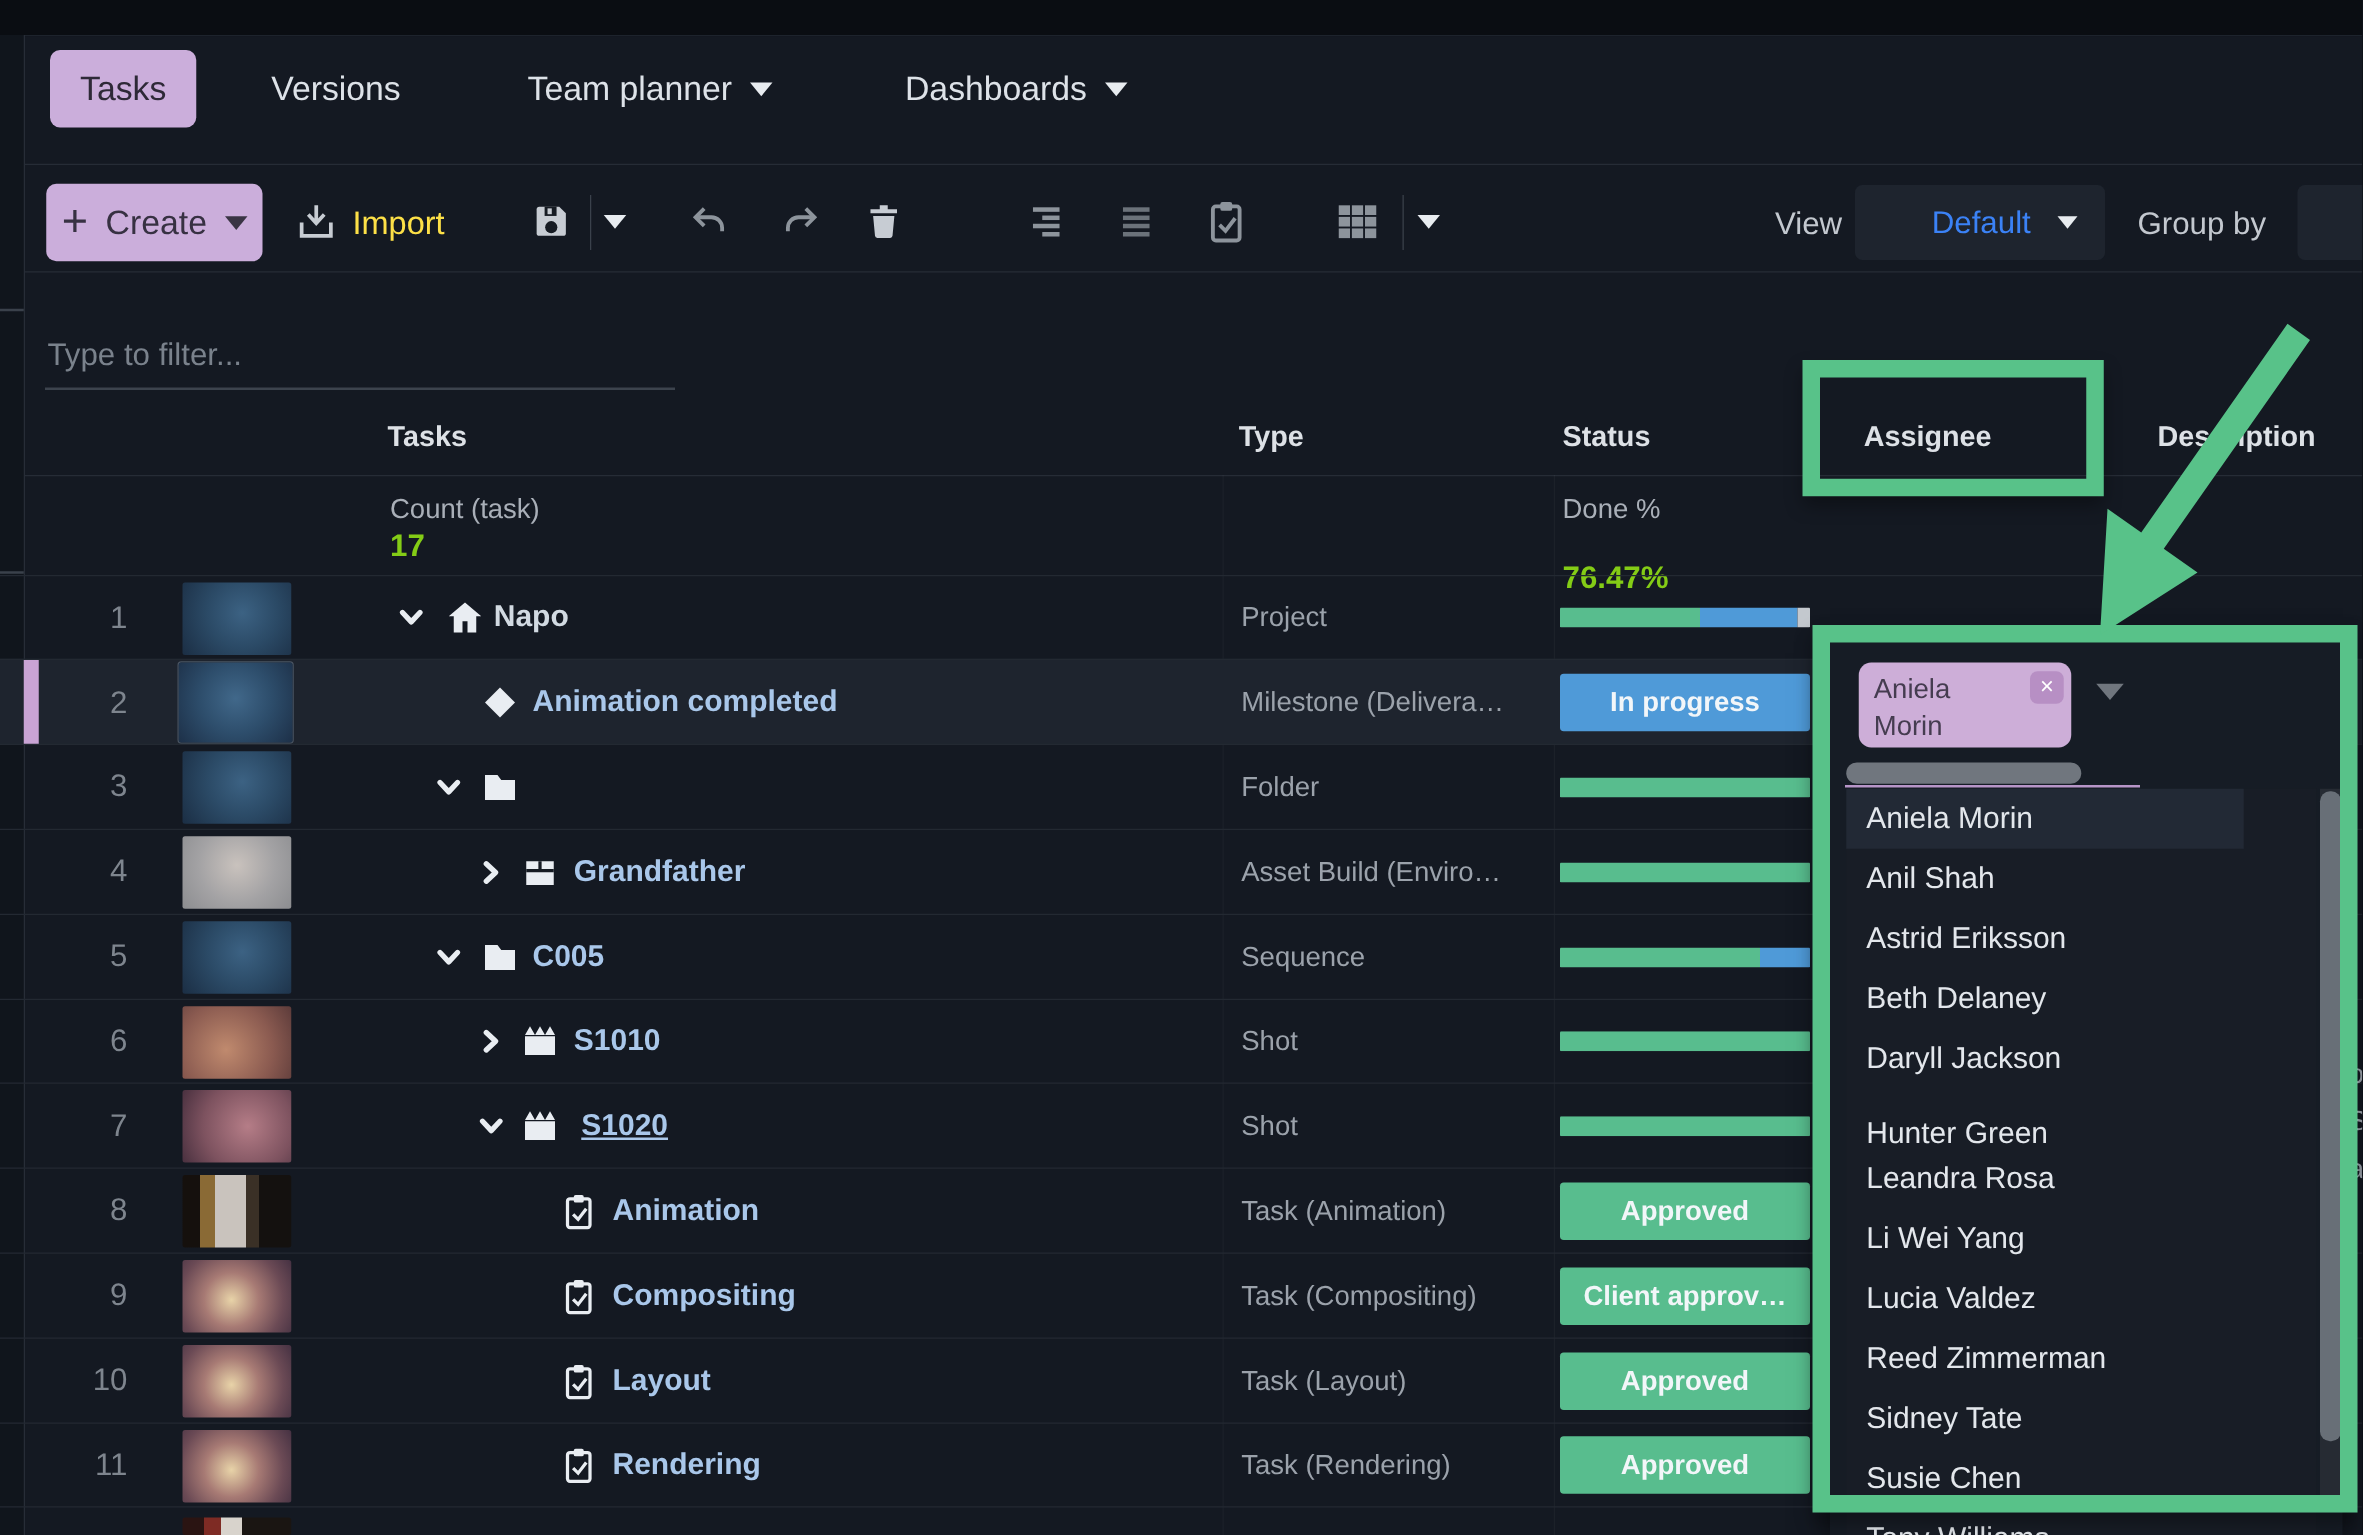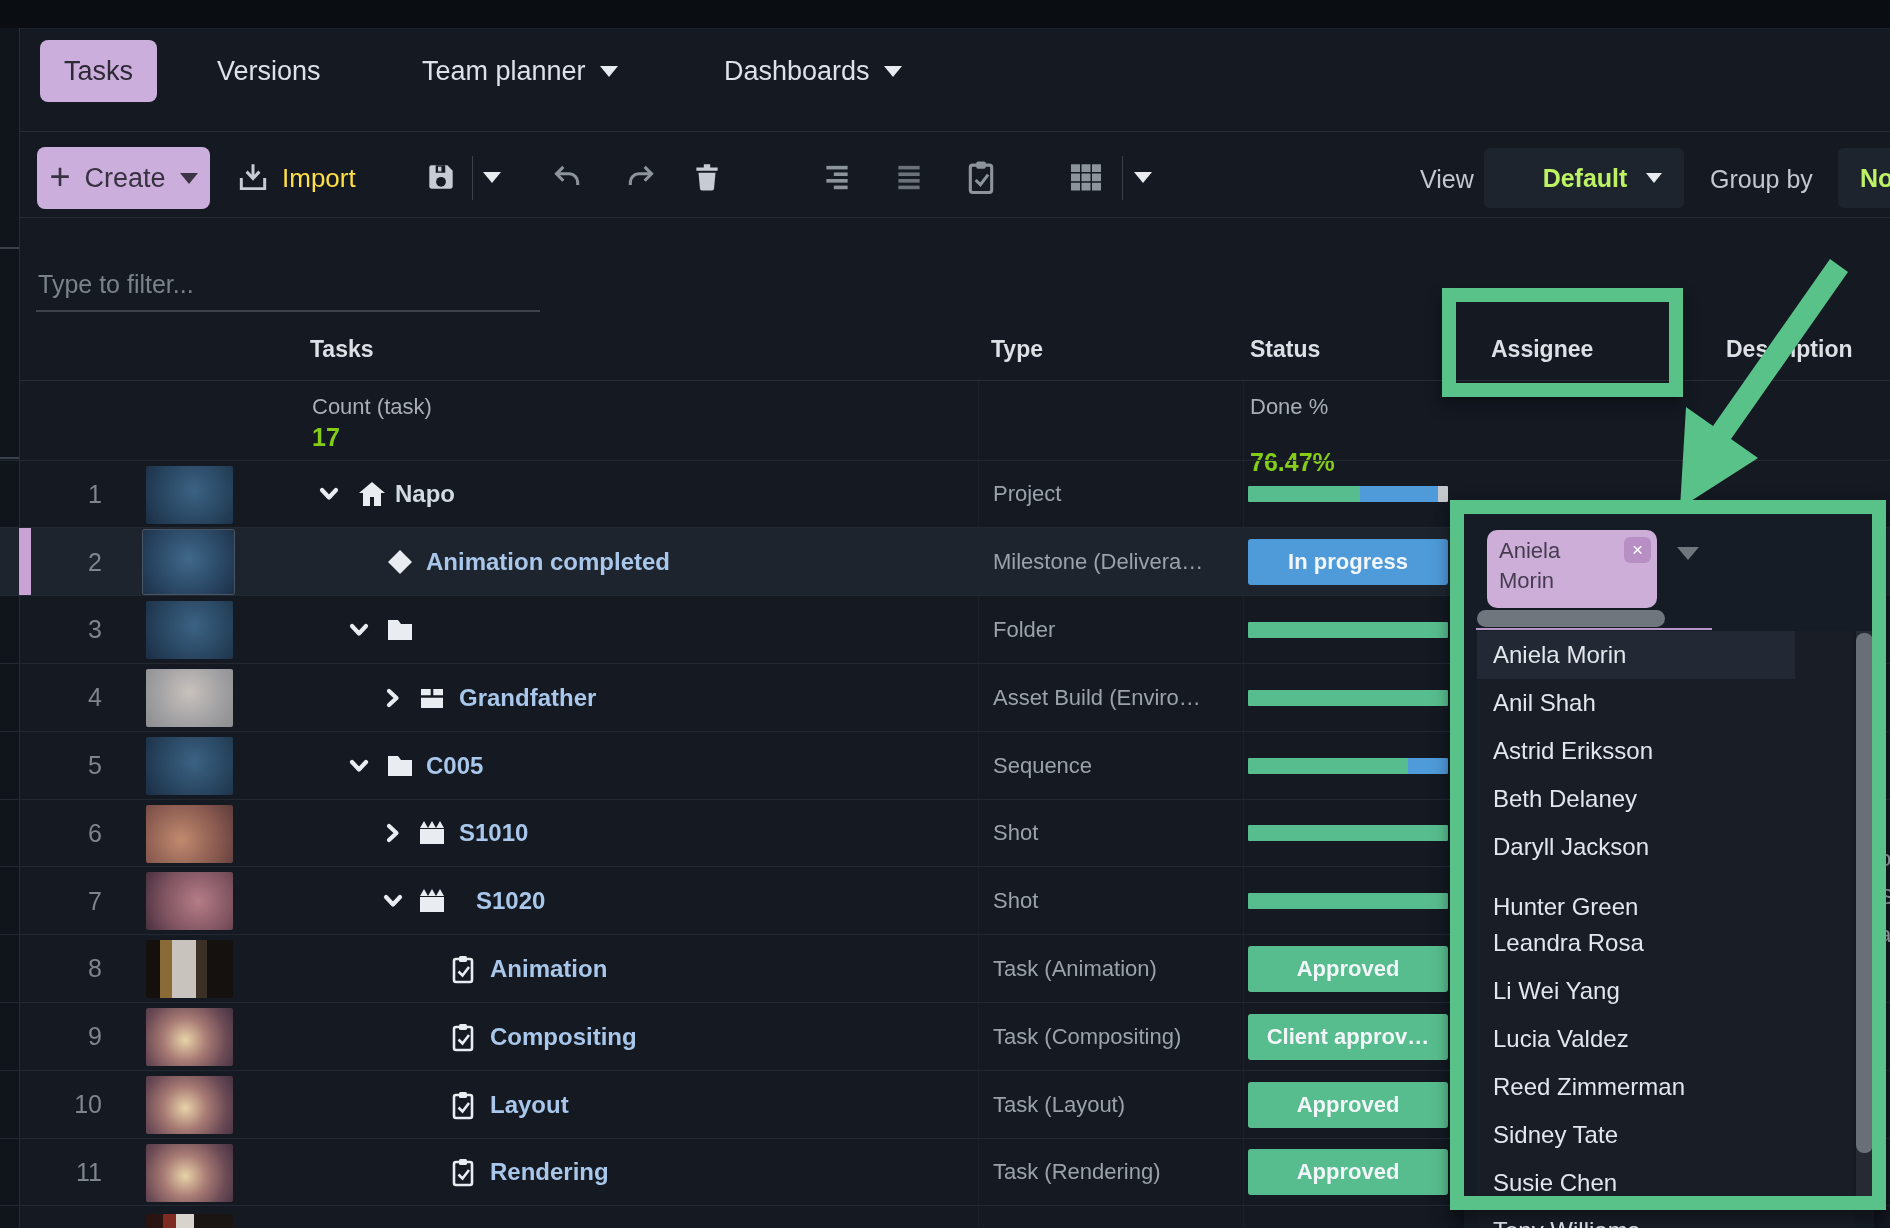--- a/index.html
+++ b/index.html
@@ -22,21 +22,21 @@
   #create-btn{left:37px;top:147px;width:173px;height:62px;background:#cbaedb;border-radius:8px;
       display:flex;align-items:center;justify-content:center;gap:14px;color:#373142;font-size:27px;cursor:pointer;}
   #create-btn .plus{font-size:36px;font-weight:400;line-height:0;margin-top:-3px;}
   .tbtn{display:flex;align-items:center;gap:12px;color:#fde047;font-size:26px;cursor:pointer;}
   .ticon{width:34px;height:34px;color:#c7ccd3;}
   .ticon.dim{color:#8d949c;}
   .ticon.dimmer{color:#6b727a;}
   .ticon svg{width:100%;height:100%;display:block;}
   .vdiv{width:1px;height:44px;background:#3a414b;}
   .select{height:60px;background:#1e242e;border-radius:6px;display:flex;align-items:center;
-      justify-content:space-between;padding:0 22px;font-size:25px;color:#bef264;cursor:pointer;font-weight:bold;}
+      justify-content:flex-end;padding:0 22px;font-size:25px;color:#3b82f6;cursor:pointer;}
   .tlabel{font-size:25px;color:#c3c8cf;}
   
   #filter-input{left:36px;top:258px;width:500px;height:50px;background:transparent;border:none;
       border-bottom:2px solid #3c434d;color:#c8cdd4;font-size:25px;font-family:"Liberation Sans",sans-serif;outline:none;}
   #filter-input::placeholder{color:#7a828c;}
   
   .th{top:336px;font-size:23px;font-weight:700;color:#dde1e6;cursor:pointer;}
   .sum-label{font-size:22px;color:#a9afb8;}
   .sum-value{font-size:25px;font-weight:700;color:#84cc16;}
   .col-line{top:380px;width:1px;height:848px;background:rgba(255,255,255,.035);}
@@ -61,21 +61,21 @@
   .t-room-blue-blur{background:radial-gradient(circle at 55% 42%,#3c6283 0%,#2b4a66 48%,#1b2e44 100%);}
   .t-room-blue{background:radial-gradient(circle at 50% 45%,#41688a 0%,#2d4d6b 50%,#1d3048 100%);}
   .t-gray-character{background:radial-gradient(circle at 50% 40%,#c9c2bd 0%,#a3a2a4 55%,#8c8d90 100%);}
   .t-room-warm{background:radial-gradient(circle at 40% 60%,#c08a6e 0%,#8a5a50 60%,#5c3b3a 100%);}
   .t-room-warm2{background:radial-gradient(circle at 60% 50%,#b57d87 0%,#7d525f 60%,#49303f 100%);}
   .t-doorway{background:linear-gradient(90deg,#15100d 0 16%,#8a6a35 16% 30%,#c9c3bd 30% 58%,#3a3026 58% 70%,#14110f 70% 100%);}
   .t-room-pink{background:radial-gradient(circle at 45% 55%,#e8d3a8 0%,#a77a74 38%,#6b4a55 72%,#453142 100%);}
   .t-sliver{background:linear-gradient(90deg,#2a1412 0 20%,#7e2b24 20% 35%,#d8d3cc 35% 55%,#1a1512 55% 100%);}
   
   #dd-panel{left:1464px;top:514px;width:410px;height:714px;background:#161c25;box-shadow:0 8px 24px rgba(0,0,0,.5);}
-  #dd-tag{position:absolute;left:23px;top:16px;width:170px;height:78px;background:#cdaed8;border-radius:10px;color:#453c50;
+  #dd-tag{position:absolute;left:23px;top:16px;width:170px;height:68px;background:#cdaed8;border-radius:10px;color:#453c50;
       font-size:22px;line-height:30px;padding:6px 0 0 12px;box-sizing:border-box;}
   #dd-tag-x{position:absolute;right:6px;top:7px;width:27px;height:26px;background:#b78fc4;border-radius:6px;
       color:#fff;font-size:19px;display:flex;align-items:center;justify-content:center;cursor:pointer;}
   #dd-caret{position:absolute;left:213px;top:33px;cursor:pointer;}
   #dd-pill{position:absolute;left:13px;top:96px;width:188px;height:17px;border-radius:9px;background:#70767e;cursor:pointer;}
   #dd-underline{position:absolute;left:12px;top:114px;width:236px;height:2px;background:#b795c8;}
   #dd-list{position:absolute;left:13px;top:117px;width:376px;height:597px;background:#181d26;}
   .dd-item{position:absolute;left:0;width:318px;height:48px;display:flex;align-items:center;
       padding-left:16px;box-sizing:border-box;font-size:24px;color:#e3e7ec;white-space:nowrap;cursor:pointer;}
   .dd-item.hl{background:#222935;}
@@ -348,21 +348,21 @@
           <svg viewBox="0 0 22 22">
             <path d="M4 7l7 7.5L18 7" fill="none" stroke="currentColor" stroke-width="4.2" stroke-linecap="round" stroke-linejoin="round"></path>
           </svg>
         </div>
         <div class="ticn" style="left: 416px;">
           <svg viewBox="0 0 32 32">
             <path d="M4 12v15h24V12z" fill="currentColor"></path>
             <path d="M4 11 8 4l4 7zM12 11l4-7 4 7zM20 11l4-7 4 7z" fill="currentColor"></path>
           </svg>
         </div>
-        <div class="tlbl" style="left: 476px;">S1020</div>
+        <div class="tlbl" style="left: 465px; text-decoration: underline;">S1020</div>
         <div class="typec">Shot</div>
         <div class="bar">
           <div style="width: 200px; height: 100%; background: rgb(88, 189, 142);"></div>
         </div>
       </div>
       <div class="abs row" style="top: 934.1px; height: 67.8px;">
         <div class="rownum">8</div>
         <div class="thumb t-doorway"></div>
         <div class="ticn" style="left: 447px;">
           <svg viewBox="0 0 32 32">

